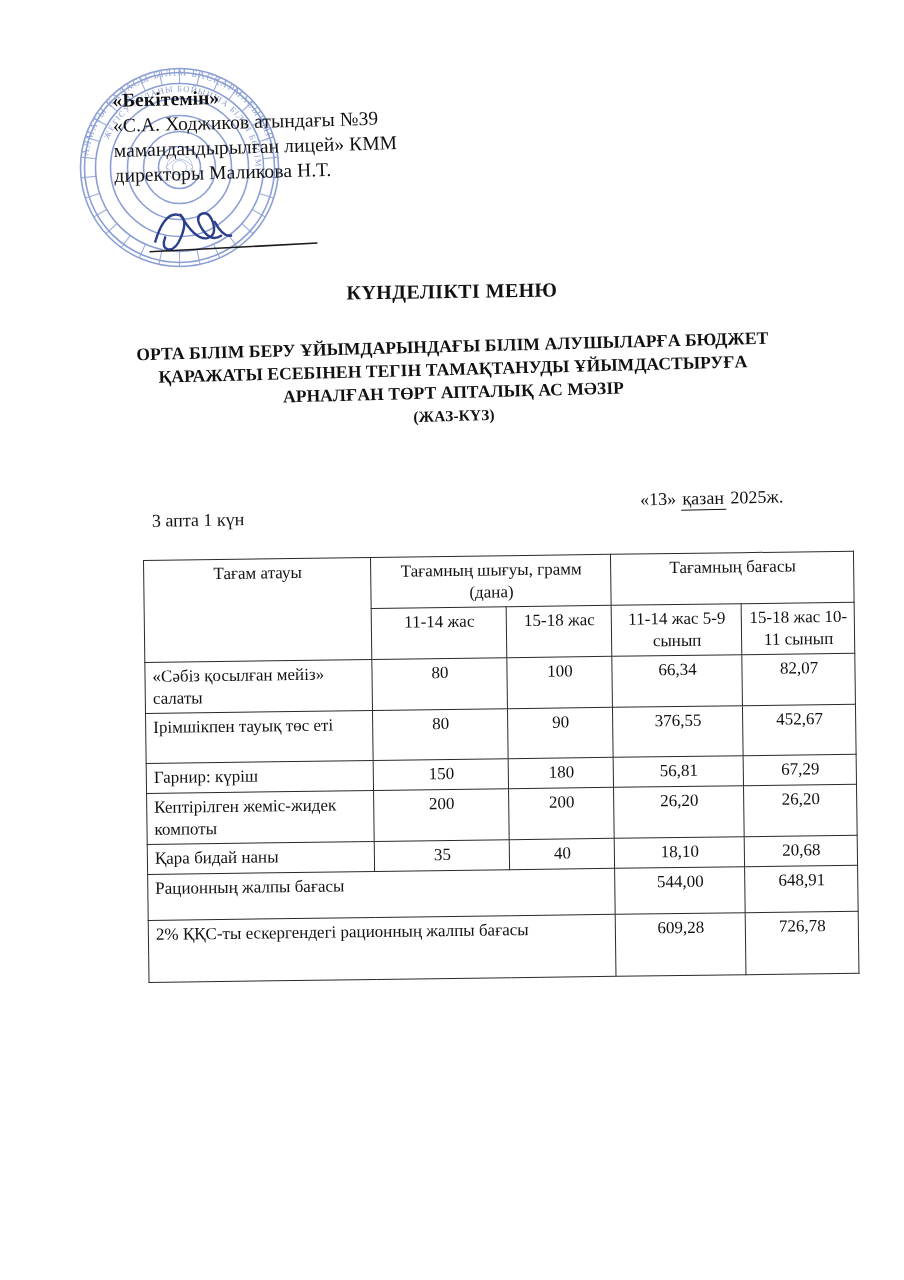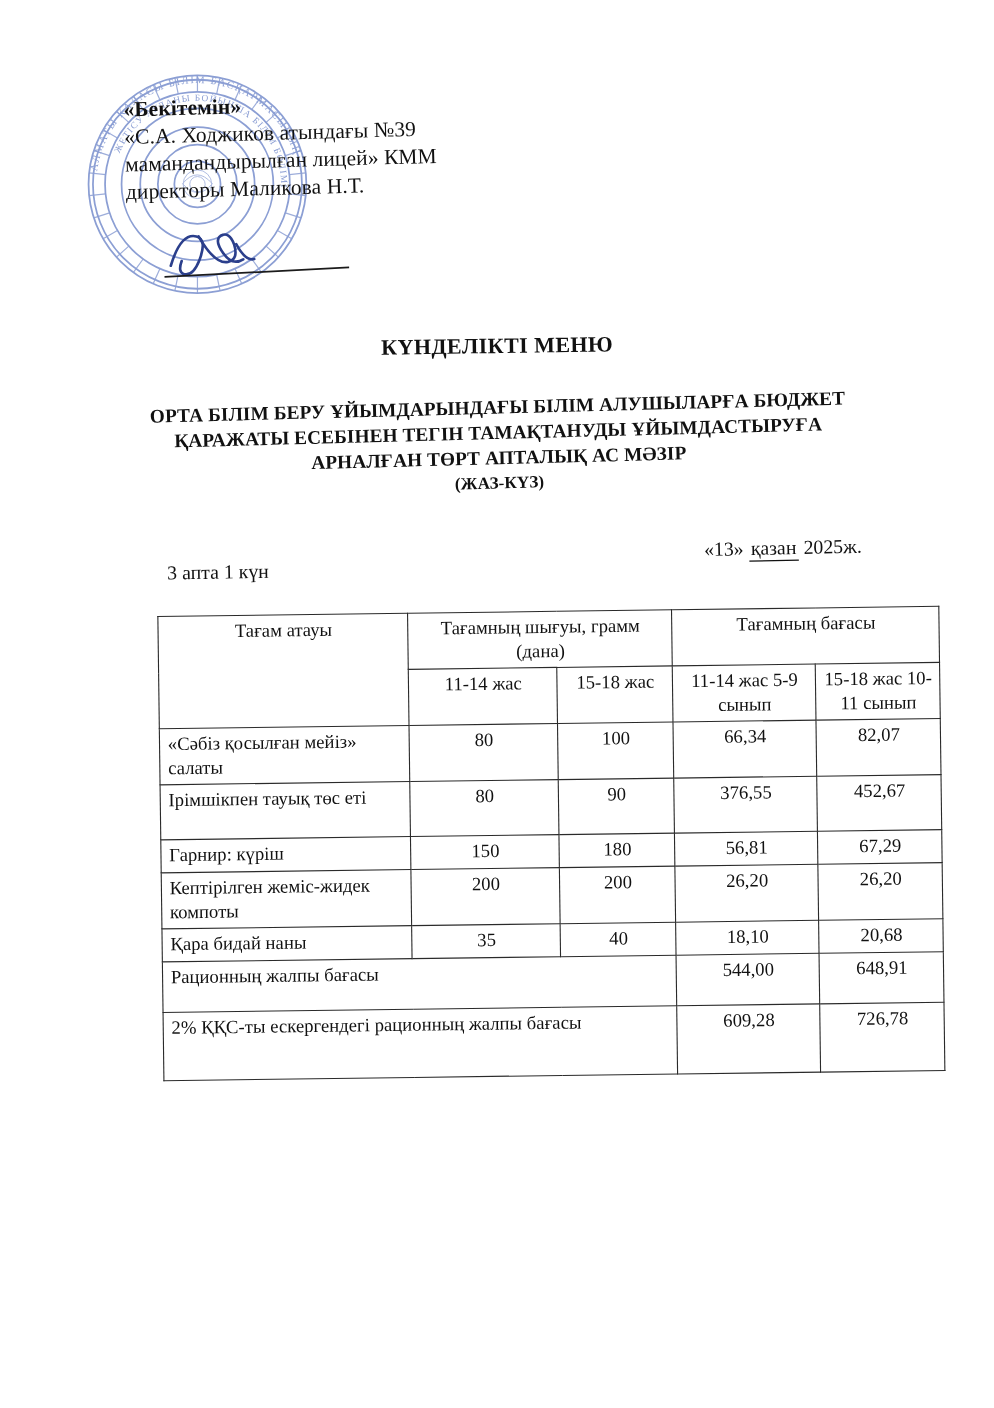--- a/index.html
+++ b/index.html
@@ -52,21 +52,21 @@
     height: 70px;
     transform: rotate(-1.6deg);
     transform-origin: left top;
     pointer-events: none;
   }
 
   
   #title-block {
     position: absolute;
     left: 0;
-    top: 304px;
+    top: 280px;
     width: 904px;
     text-align: center;
   }
   #doc-title {
     font-size: 20px;
     font-weight: bold;
     letter-spacing: .4px;
     transform: rotate(-0.8deg);
   }
   #subtitle-block {

